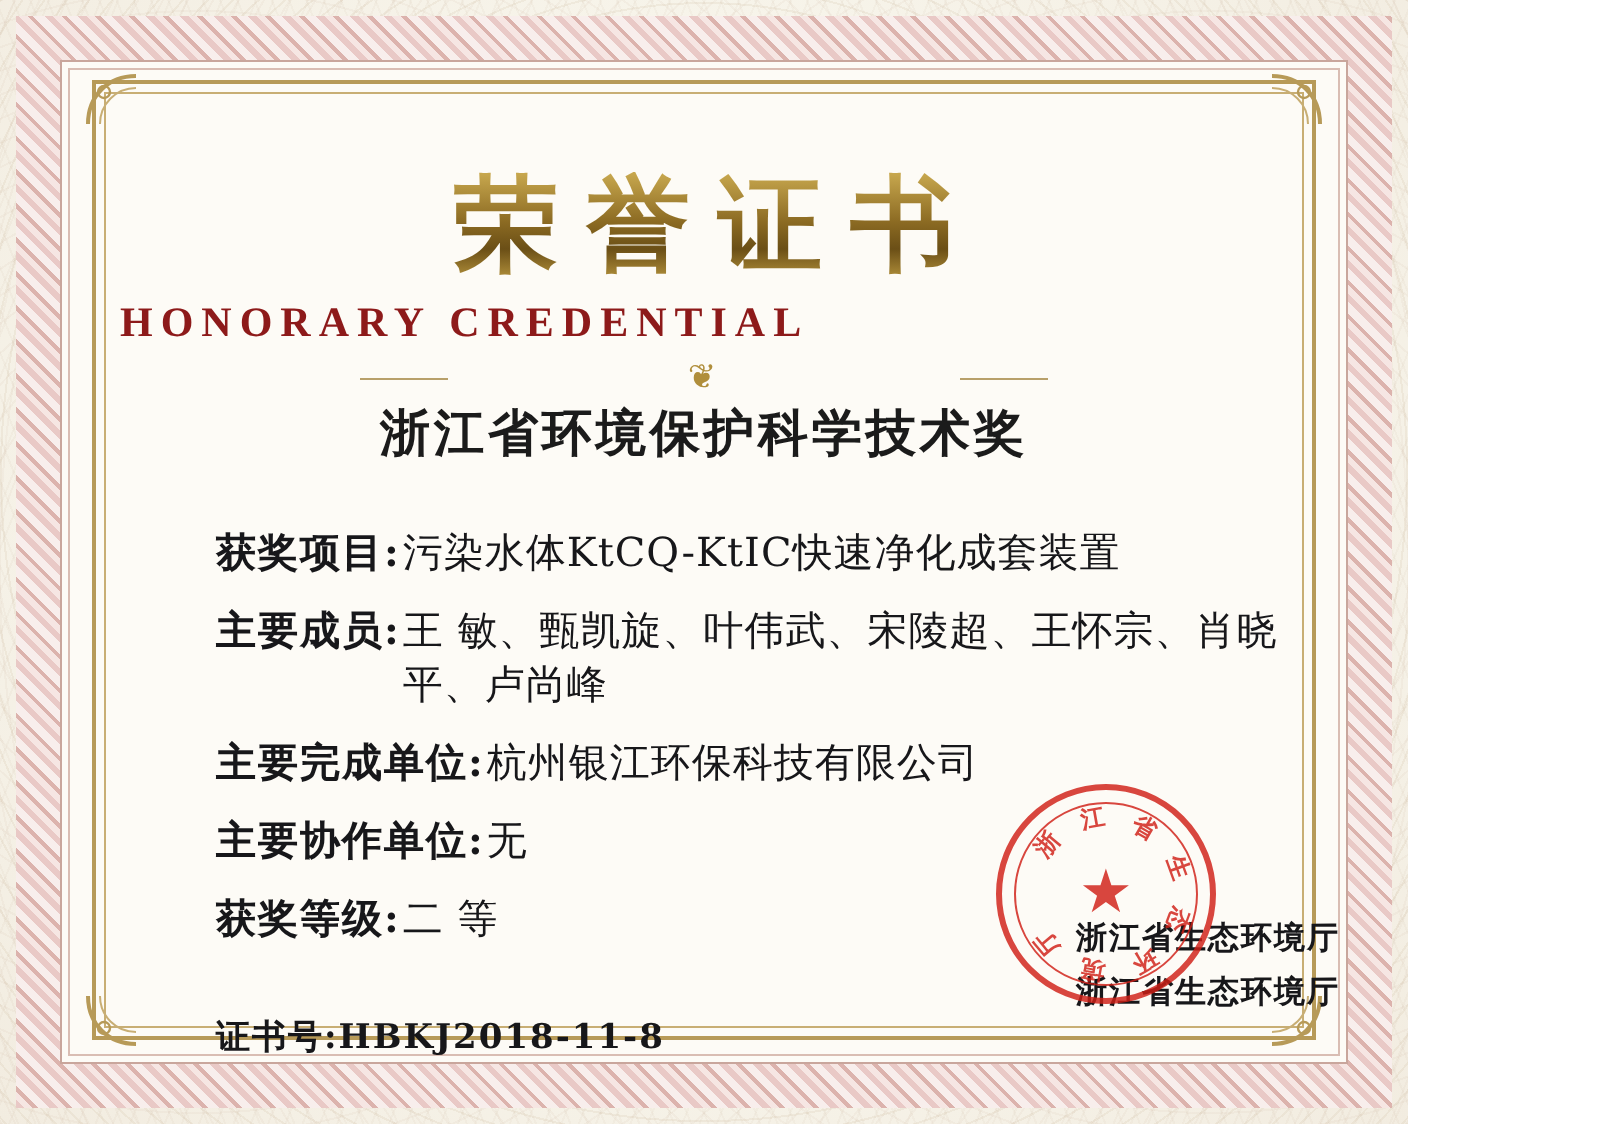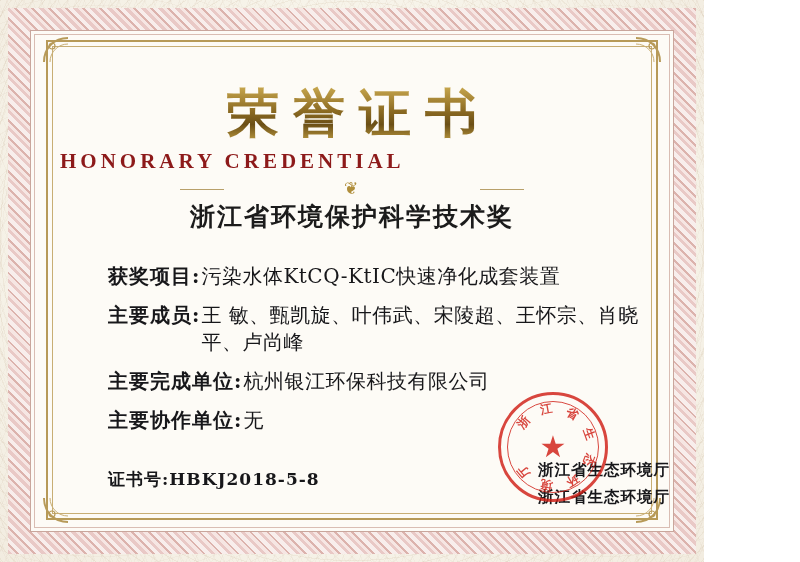--- a/index.html
+++ b/index.html
@@ -303,24 +303,28 @@
         <span class="field-value">王 敏、甄凯旋、叶伟武、宋陵超、王怀宗、肖晓平、卢尚峰</span>
       </div>
       <div class="field-row">
         <span class="field-label">主要完成单位:</span>
         <span class="field-value">杭州银江环保科技有限公司</span>
       </div>
       <div class="field-row">
         <span class="field-label">主要协作单位:</span>
         <span class="field-value">无</span>
       </div>
+      <div class="field-row">
+        <span class="field-label">获奖等级:</span>
+        <span class="field-value">二    等</span>
+      </div>
     </div>
 
     <div class="cert-no">
-      <span>证书号:</span><span>HBKJ2018-5-8</span>
+      <span>证书号:</span><span>HBKJ2018-11-8</span>
     </div>
 
   </div>
 
   <div class="issuer">
     <div>浙江省生态环境厅</div>
     <div>浙江省生态环境厅</div>
   </div>
 
   <div class="seal">

